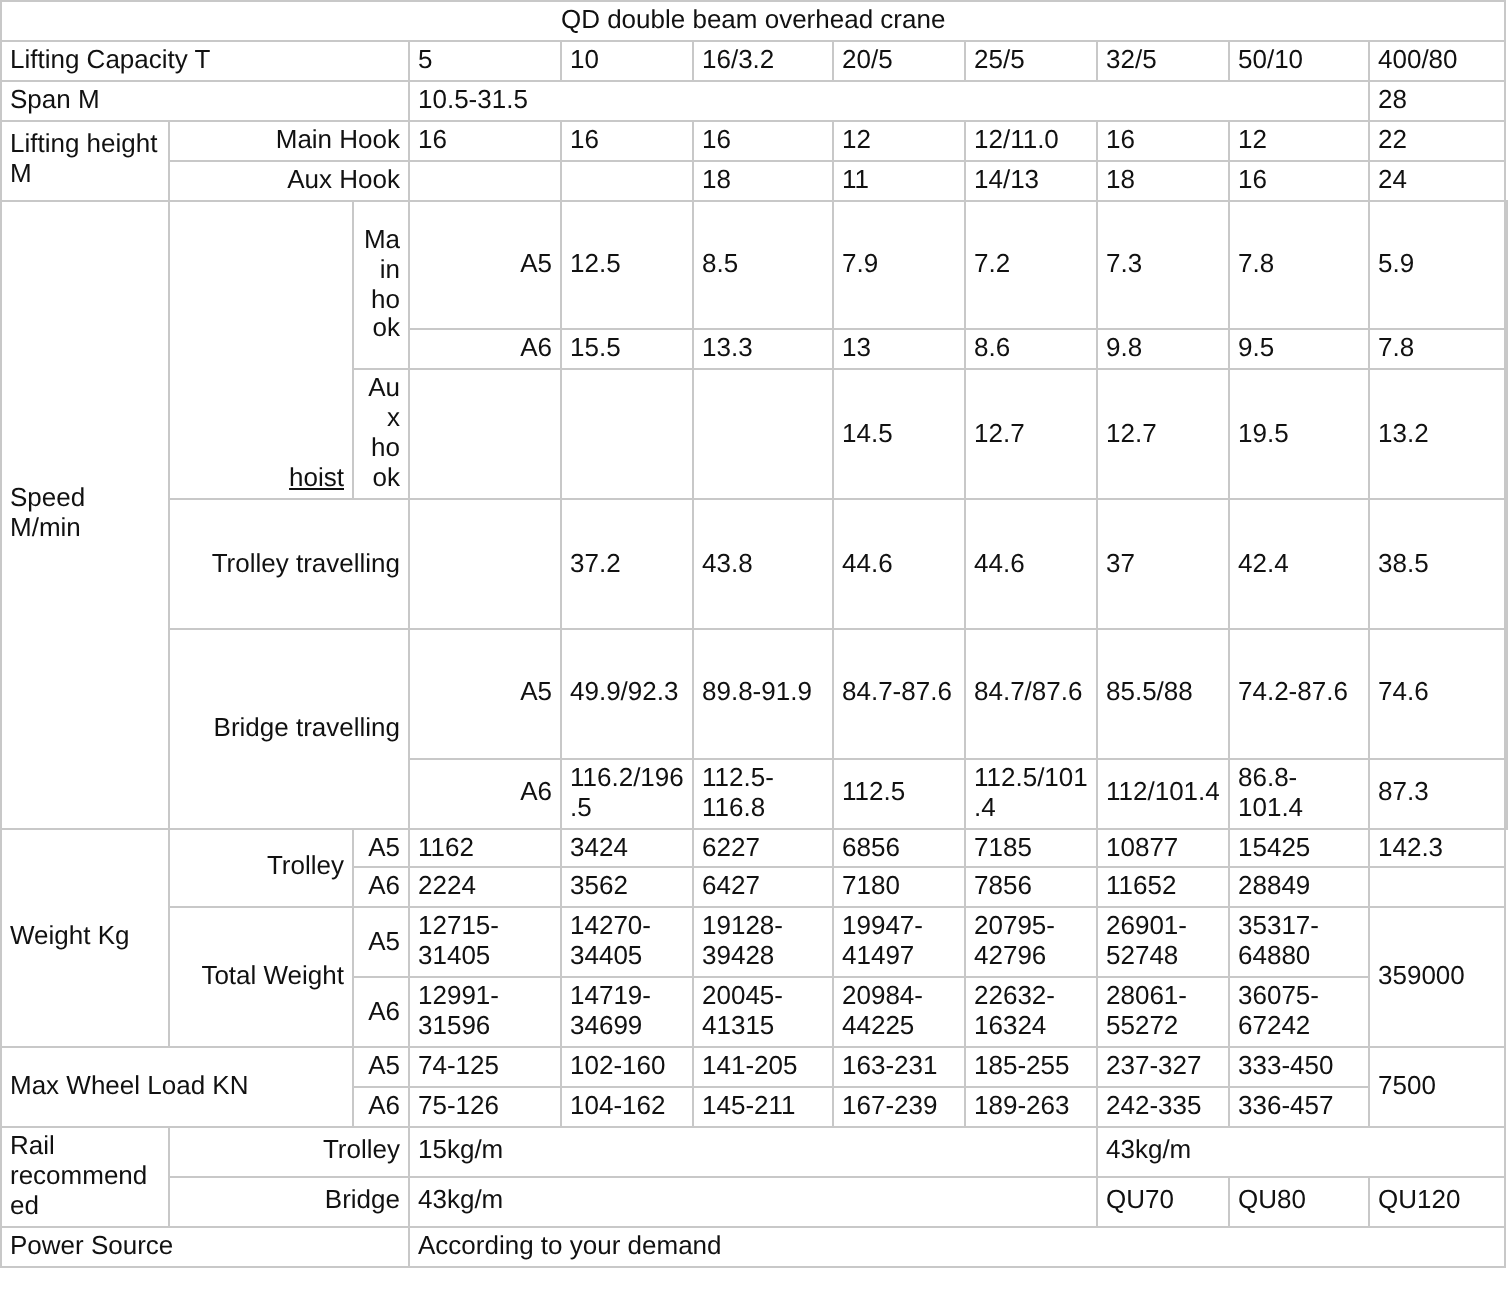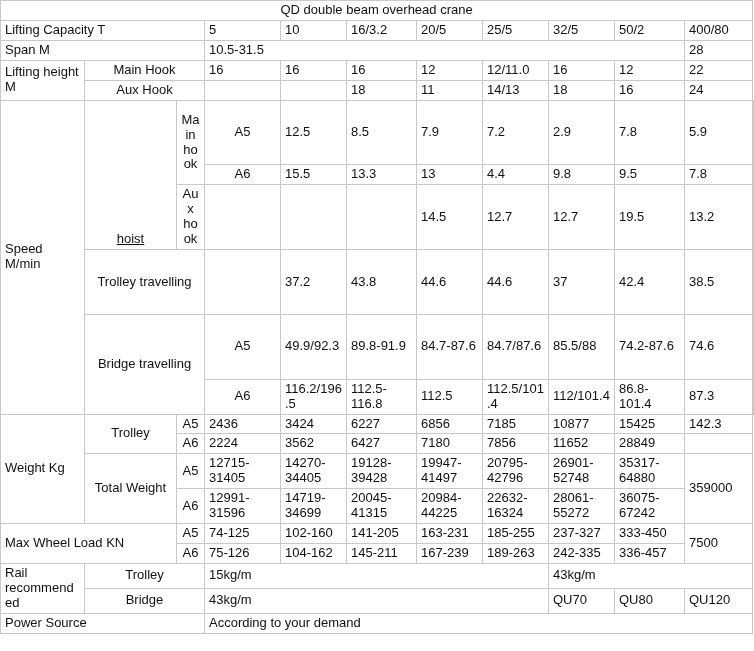--- a/index.html
+++ b/index.html
@@ -34,24 +34,24 @@
     text-align: center;
     font-size: 14px;
     border: 1px solid #c8c8c8;
     padding: 4px 4px;
   }
   .lbl {
     white-space: normal;
     margin-top: 22px;
   }
   .narrow {
-    text-align: center;
+    text-align: right;
   }
   .sub {
-    text-align: center;
+    text-align: right;
   }
   .val {
     text-align: left;
   }
   col.c0 { width: 84px; }
   col.c1 { width: 92px; }
   col.c2 { width: 28px; }
   col.c3 { width: 76px; }
   col.c4 { width: 66px; }
   col.c5 { width: 70px; }
@@ -83,21 +83,21 @@
         <td colspan="11" class="title-cell">QD double beam overhead crane</td>
       </tr>
       <tr>
         <td colspan="3" class="lbl">Lifting Capacity  T</td>
         <td class="val">5</td>
         <td class="val">10</td>
         <td class="val">16/3.2</td>
         <td class="val">20/5</td>
         <td class="val">25/5</td>
         <td class="val">32/5</td>
-        <td class="val">50/2</td>
+        <td class="val">50/10</td>
         <td class="val">400/80</td>
       </tr>
       <tr>
         <td colspan="3" class="lbl">Span  M</td>
         <td colspan="7" class="val">10.5-31.5</td>
         <td class="val">28</td>
       </tr>
       <tr>
         <td rowspan="2" class="lbl">Lifting height M</td>
         <td colspan="2" class="sub">Main Hook</td>
@@ -123,31 +123,31 @@
       </tr>
       <tr>
         <td rowspan="7" class="lbl">Speed M/min</td>
         <td rowspan="4" class="sub" style="vertical-align:bottom;text-decoration:underline;">hoist</td>
         <td rowspan="2" class="sub">Main hook</td>
         <td class="narrow">A5</td>
         <td class="val">12.5</td>
         <td class="val">8.5</td>
         <td class="val">7.9</td>
         <td class="val">7.2</td>
-        <td class="val">2.9</td>
+        <td class="val">7.3</td>
         <td class="val">7.8</td>
         <td class="val">5.9</td>
         <td class="val">2.92</td>
       </tr>
       <tr>
         <td class="narrow">A6</td>
         <td class="val">15.5</td>
         <td class="val">13.3</td>
         <td class="val">13</td>
-        <td class="val">4.4</td>
+        <td class="val">8.6</td>
         <td class="val">9.8</td>
         <td class="val">9.5</td>
         <td class="val">7.8</td>
         <td class="val"></td>
       </tr>
       <tr>
         <td rowspan="2" class="sub">Aux hook</td>
         <td rowspan="2" class="narrow"></td>
         <td rowspan="2" class="val"></td>
         <td rowspan="2" class="val"></td>
@@ -191,21 +191,21 @@
         <td class="val">112.5/101.4</td>
         <td class="val">112/101.4</td>
         <td class="val">86.8-101.4</td>
         <td class="val">87.3</td>
         <td class="val"></td>
       </tr>
       <tr>
         <td rowspan="6" class="lbl">Weight  Kg</td>
         <td rowspan="2" class="sub">Trolley</td>
         <td class="narrow">A5</td>
-        <td class="val">2436</td>
+        <td class="val">1162</td>
         <td class="val">3424</td>
         <td class="val">6227</td>
         <td class="val">6856</td>
         <td class="val">7185</td>
         <td class="val">10877</td>
         <td class="val">15425</td>
         <td class="val">142.3</td>
       </tr>
       <tr>
         <td class="narrow">A6</td>

